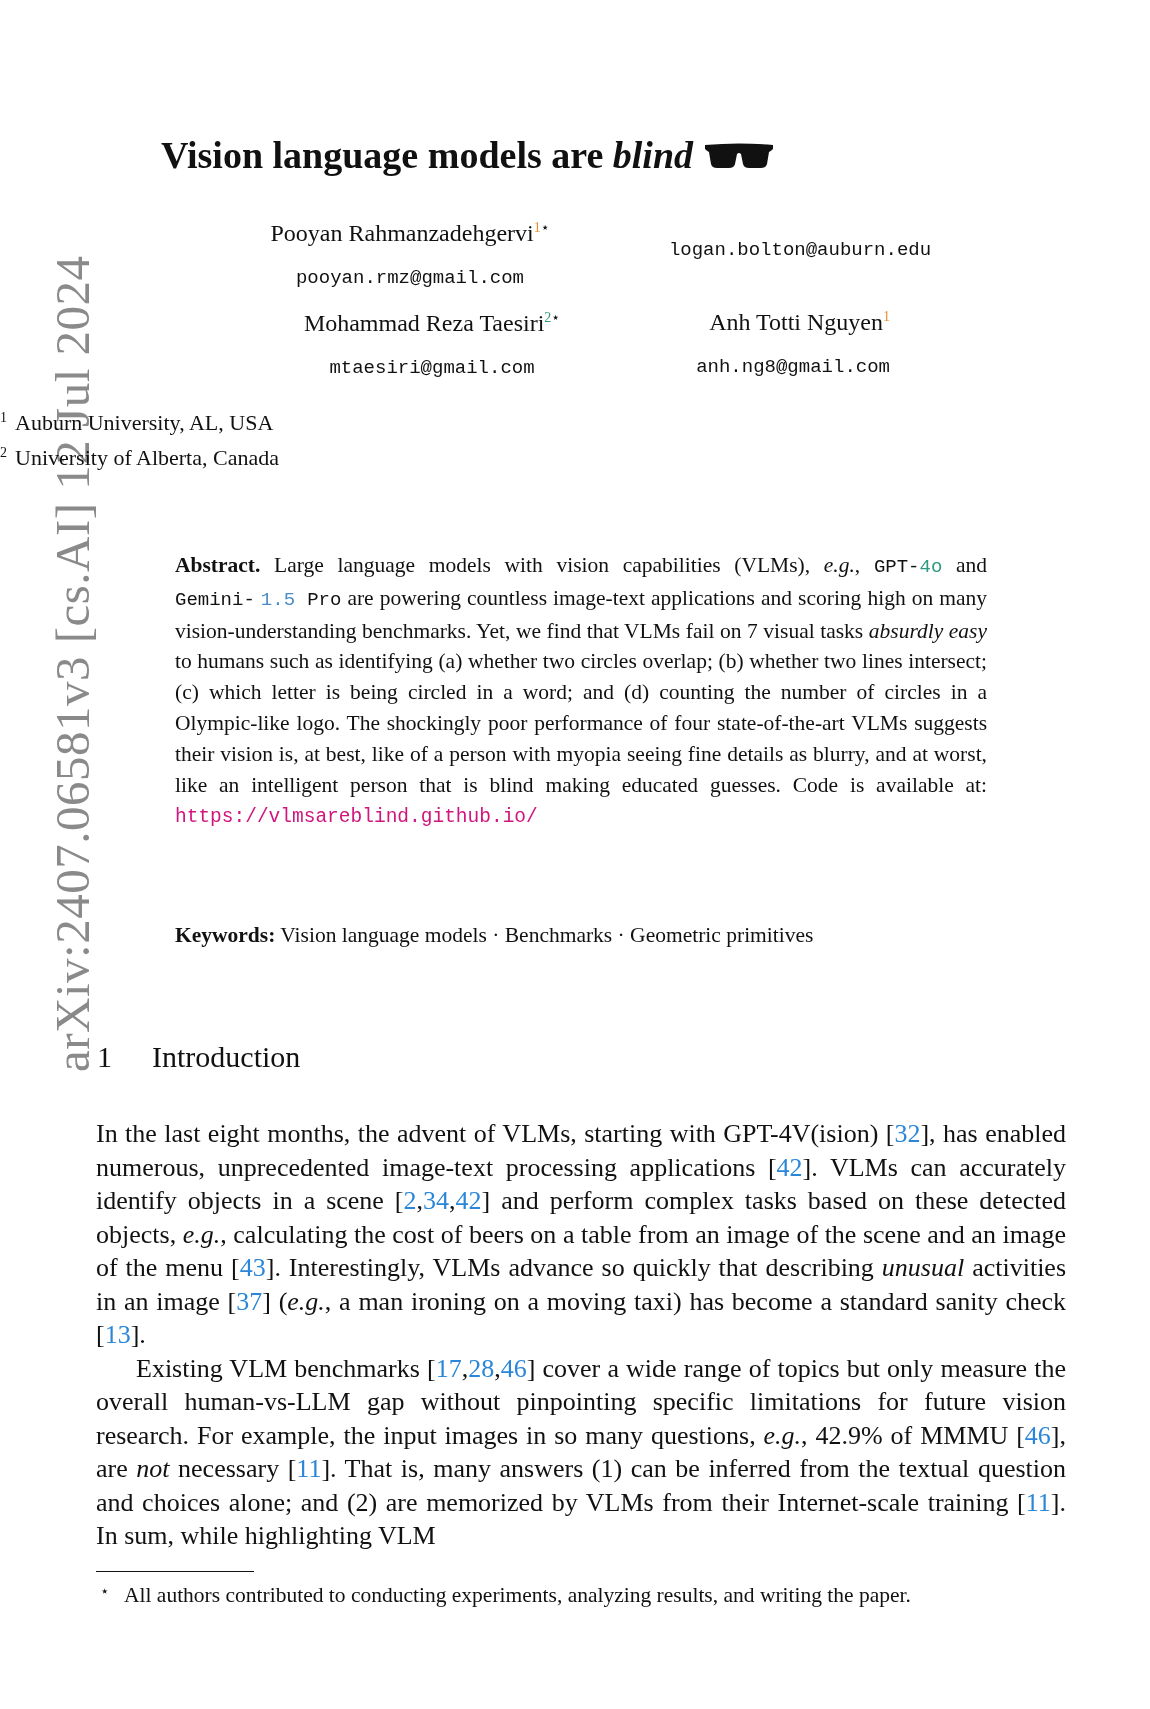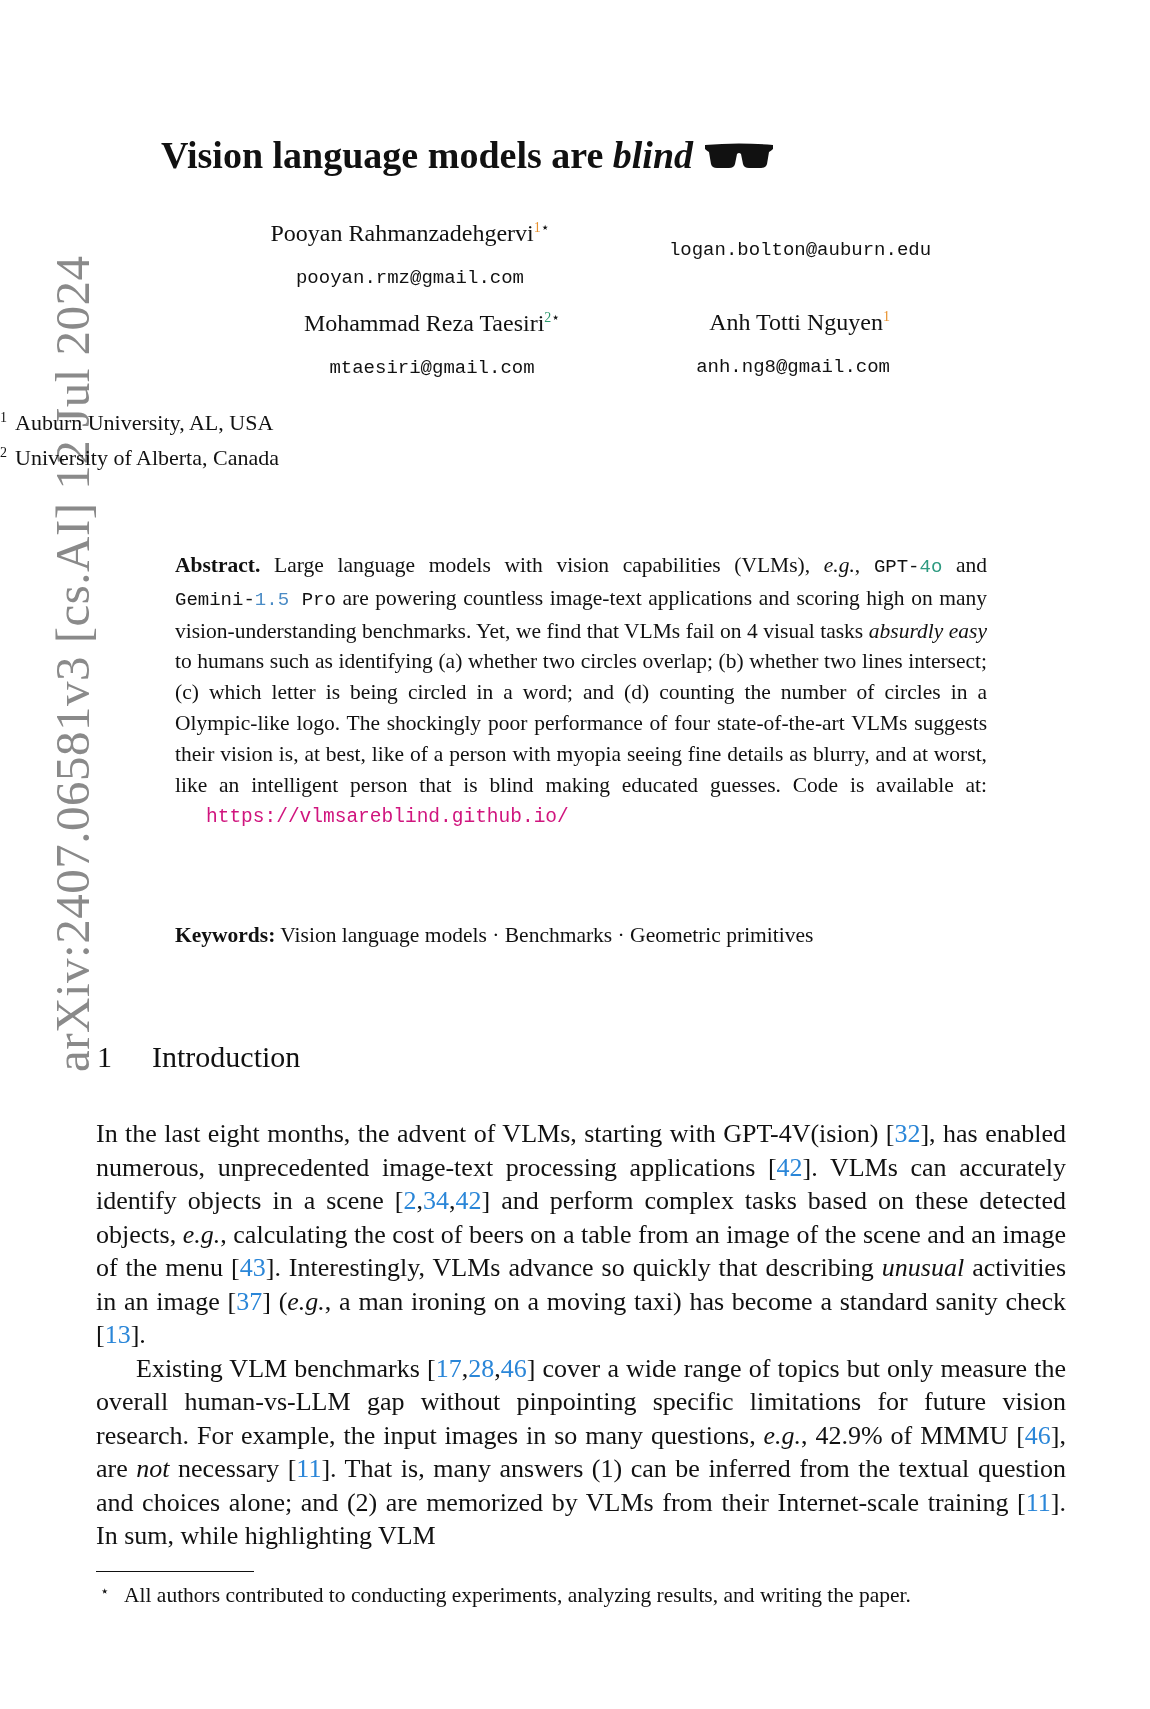--- a/index.html
+++ b/index.html
@@ -23,22 +23,22 @@
 
     #affiliations { position: absolute; top: 403px; left: 0; width: 1082px; 
                     font-family: "Liberation Serif", serif; font-size: 22px; line-height: 30px; }
     #affiliations sup { font-size: 14px; margin-right: 8px; }
 
     #abstract { position: absolute; top: 550px; left: 175px; width: 812px; font-family: "Liberation Serif", serif;
                 font-size: 21.5px; line-height: 30.8px; text-align: justify; }
     #abstract b { font-weight: bold; }
     .code { font-family: "Liberation Mono", monospace; font-size: 19px; }
     .c-green { color: #2e9a80; }
-    .c-blue { color: #4a8bc5; }
-    .url { color: #d0157e; font-family: "Liberation Mono", monospace; font-size: 19.5px; margin-left: 31px; }
+    .c-blue { color: #4a8bc5; margin-left: 6px; }
+    .url { color: #d0157e; font-family: "Liberation Mono", monospace; font-size: 19.5px; }
 
     #keywords { position: absolute; top: 920px; left: 175px; width: 812px; font-family: "Liberation Serif", serif;
                 font-size: 21.5px; line-height: 30.8px; text-align: justify; }
 
     #section-heading { position: absolute; top: 1040px; left: 97px; font-family: "Liberation Serif", serif;
                        font-size: 30px; font-weight: normal; }
     #section-heading .num { display: inline-block; width: 55px; }
 
     #body-text { position: absolute; top: 1117px; left: 96px; width: 970px; font-family: "Liberation Serif", serif;
                  font-size: 26px; line-height: 33.5px; text-align: justify; }
@@ -81,21 +81,21 @@
   <div><sup>2</sup><span>University of Alberta, Canada</span></div>
 </div>
 
 <div id="abstract">
   <b>Abstract.</b>
   <span>Large language models with vision capabilities (VLMs),</span>
   <i>e.g.</i><span>,</span>
   <span class="code"><span>GPT-</span><span class="c-green">4o</span></span>
   <span>and</span>
   <span class="code"><span>Gemini-</span><span class="c-blue">1.5</span> <span>Pro</span></span>
-  <span>are powering countless image-text applications and scoring high on many vision-understanding benchmarks. Yet, we find that VLMs fail on 4 visual tasks</span>
+  <span>are powering countless image-text applications and scoring high on many vision-understanding benchmarks. Yet, we find that VLMs fail on 7 visual tasks</span>
   <i>absurdly easy</i>
   <span>to humans such as identifying (a) whether two circles overlap; (b) whether two lines intersect; (c) which letter is being circled in a word; and (d) counting the number of circles in a Olympic-like logo. The shockingly poor performance of four state-of-the-art VLMs suggests their vision is, at best, like of a person with myopia seeing fine details as blurry, and at worst, like an intelligent person that is blind making educated guesses. Code is available at:</span>
   <span class="url">https://vlmsareblind.github.io/</span>
 </div>
 
 <div id="keywords">
   <b>Keywords:</b>
   <span>Vision language models · Benchmarks · Geometric primitives</span>
 </div>
 

